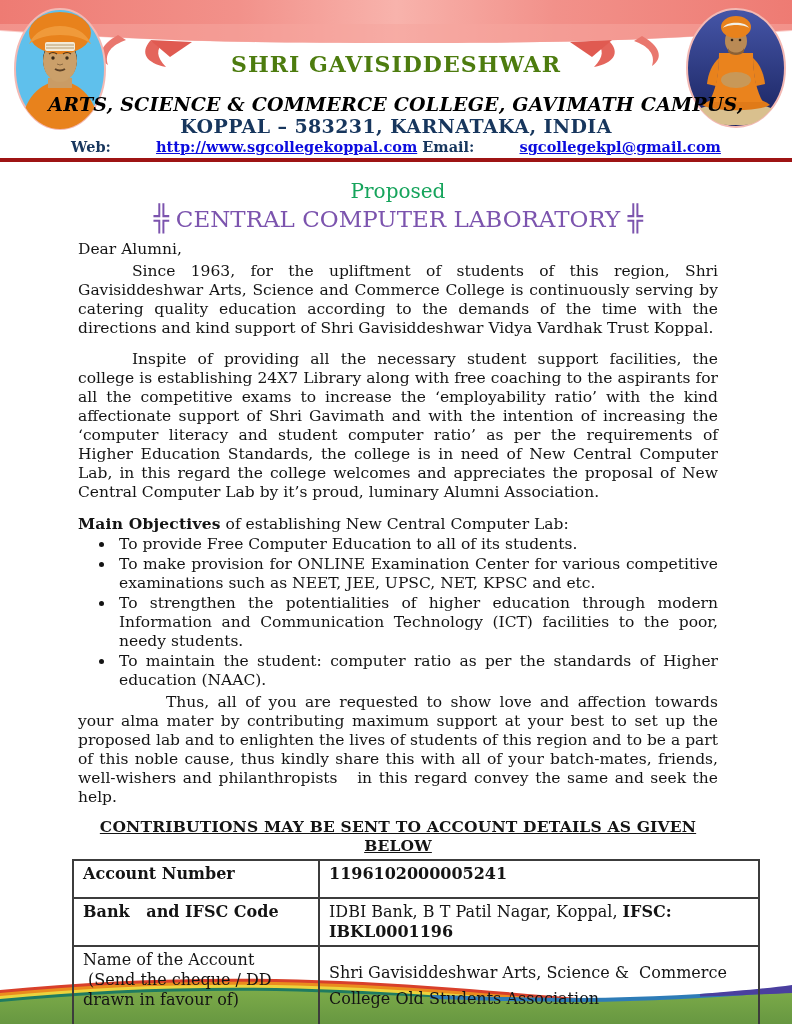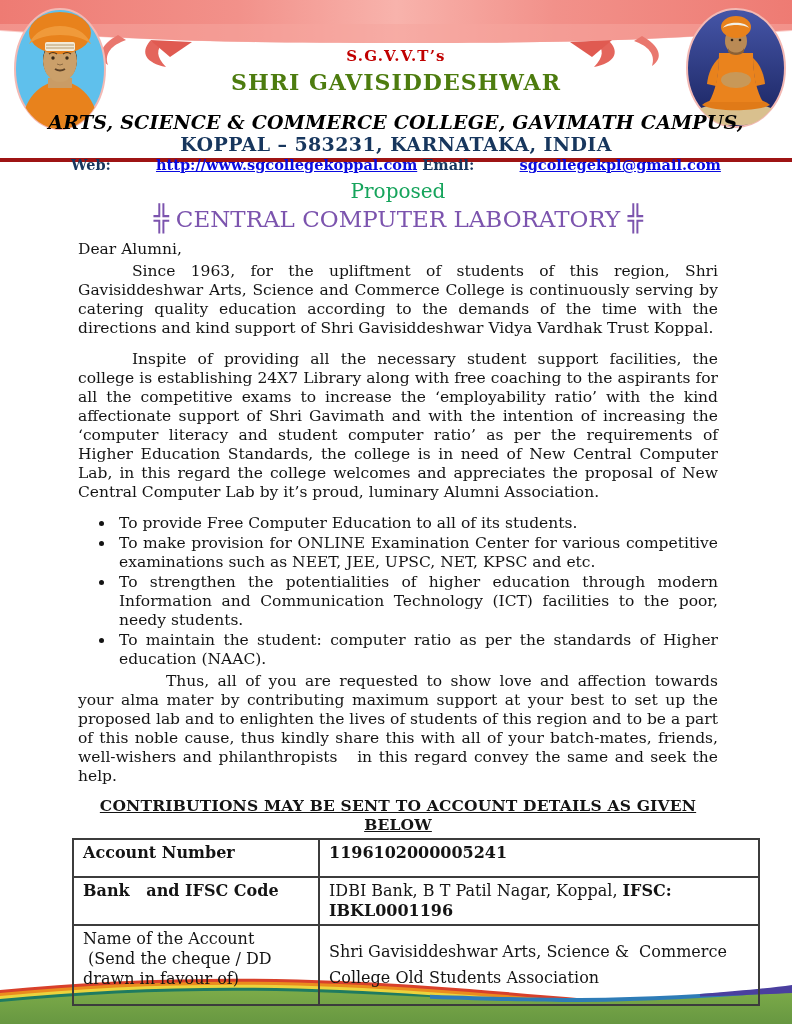--- a/index.html
+++ b/index.html
@@ -131,21 +131,20 @@
           <path d="M42,40 C44,46 56,46 58,40 L58,44 C54,48 46,48 42,44 Z" fill="#8a6036"></path>
           <ellipse cx="50" cy="19" rx="15" ry="11" fill="#e8821c"></ellipse>
           <path d="M37,20 C40,13 60,13 63,20 C58,16 42,16 37,20 Z" fill="#f2f0e6"></path>
           <circle cx="46" cy="32" r="1.3" fill="#2e2013"></circle>
           <circle cx="54" cy="32" r="1.3" fill="#2e2013"></circle>
         </g>
       </svg>
     </div>
 
     <div class="head-text">
-      <div class="trust">S.G.V.V.T’s</div>
       <div class="college">SHRI GAVISIDDESHWAR</div>
       <div class="college2">ARTS, SCIENCE &amp; COMMERCE COLLEGE, GAVIMATH CAMPUS,</div>
       <div class="college3">KOPPAL – 583231, KARNATAKA, INDIA</div>
       <div class="contact">
         <span>Web:</span>
         <a>http://www.sgcollegekoppal.com</a>
         <span>Email:</span>
         <a>sgcollegekpl@gmail.com</a>
       </div>
     </div>
@@ -155,20 +154,21 @@
 
   <main>
     <div class="proposed">Proposed</div>
     <div class="lab-title"><span class="ornament">╬</span> <span>CENTRAL COMPUTER LABORATORY</span> <span class="ornament">╬</span></div>
 
     <div class="salutation">Dear Alumni,</div>
     <p class="para">Since 1963, for the upliftment of students of this region, Shri Gavisiddeshwar Arts, Science and Commerce College is continuously serving by catering quality education according to the demands of the time with the directions and kind support of Shri Gavisiddeshwar Vidya Vardhak Trust Koppal.</p>
     <p class="para">Inspite of providing all the necessary student support facilities, the college is establishing 24X7 Library along with free coaching to the aspirants for all the competitive exams to increase the ‘employability ratio’ with the kind affectionate support of Shri Gavimath and with the intention of increasing the ‘computer literacy and student computer ratio’ as per the requirements of Higher Education Standards, the college is in need of New Central Computer Lab, in this regard the college welcomes and appreciates the proposal of New Central Computer Lab by it’s proud, luminary Alumni Association.</p>
 
 
+    <p class="lead" style="margin-bottom:1px;"><b>Main Objectives</b> <span>of establishing New Central Computer Lab:</span></p>
     <ul class="objectives">
       <li>To provide Free Computer Education to all of its students.</li>
       <li>To make provision for ONLINE Examination Center for various competitive examinations such as NEET, JEE, UPSC, NET, KPSC and etc.</li>
       <li>To strengthen the potentialities of higher education through modern Information and Communication Technology (ICT) facilities to the poor, needy students.</li>
       <li>To maintain the student: computer ratio as per the standards of Higher education (NAAC).</li>
     </ul>
 
     <p class="closing">Thus, all of you are requested to show love and affection towards your alma mater by contributing maximum support at your best to set up the proposed lab and to enlighten the lives of students of this region and to be a part of this noble cause, thus kindly share this with all of your batch-mates, friends, well-wishers and philanthropists&nbsp;&nbsp; in this regard convey the same and seek the help.</p>
 
     <div class="contrib-heading">CONTRIBUTIONS MAY BE SENT TO ACCOUNT DETAILS AS GIVEN BELOW</div>

